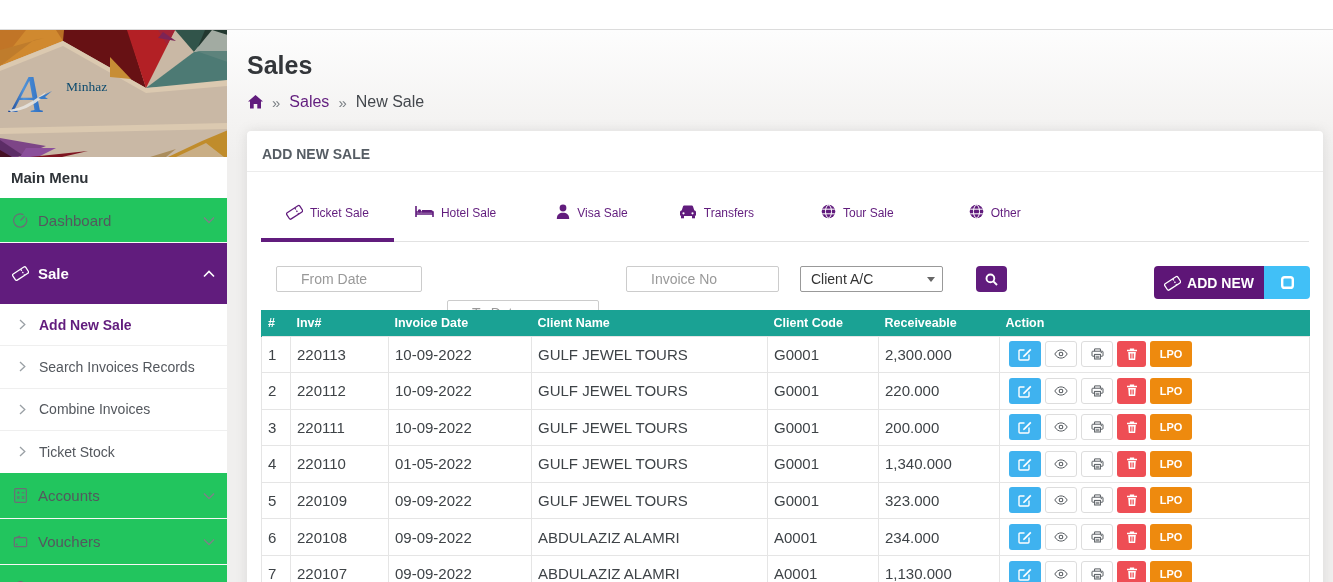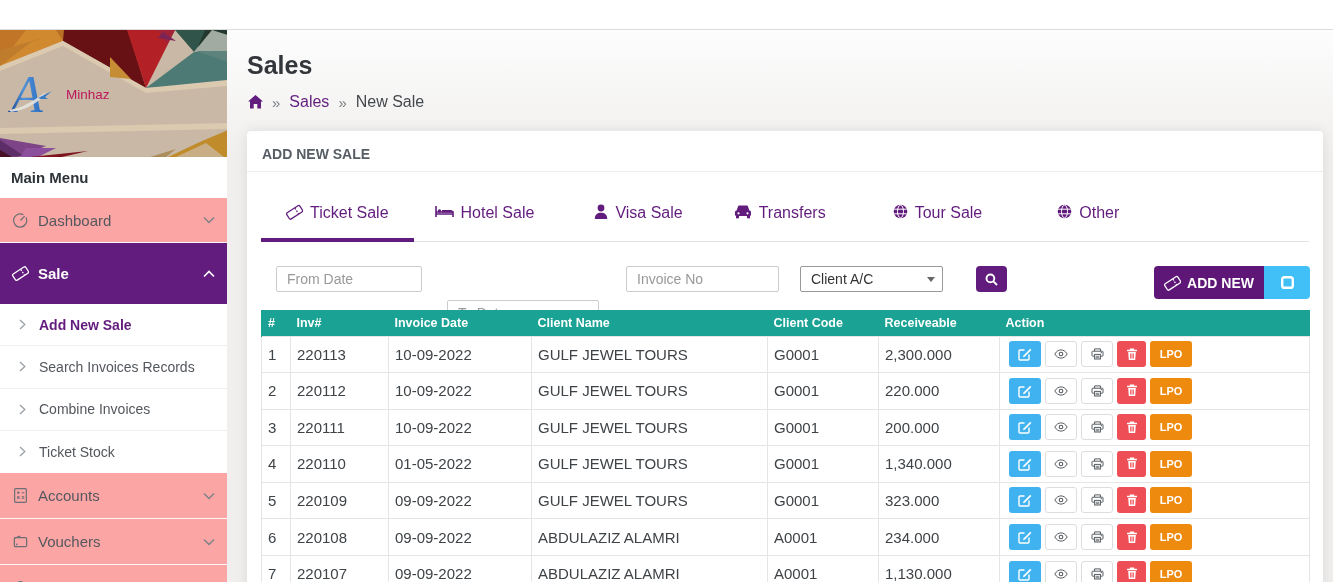--- a/index.html
+++ b/index.html
@@ -2,23 +2,23 @@
 <html><head>
 <meta charset="utf-8">
 <style>
 * { margin:0; padding:0; box-sizing:border-box; }
 html,body { width:1333px; height:582px; overflow:hidden; font-family:"Liberation Sans",sans-serif; background:#f1f0ef; }
 .topbar { position:absolute; top:0; left:0; width:1333px; height:30px; background:#fff; border-bottom:1px solid #dcdcdc; z-index:30; }
 
 .sidebar { position:absolute; top:30px; left:0; width:227px; height:552px; background:#fff; z-index:20; }
 .side-head { position:relative; width:227px; height:127px; overflow:hidden; }
 .side-head svg.poly { position:absolute; top:0; left:0; }
-.brand { position:absolute; left:66px; top:57px; color:#be185d; font-size:13.5px; }
+.brand { position:absolute; left:66px; top:49px; color:#0c4a6e; font-size:13.5px;font-family:Liberation Serif, serif; }
 .mainmenu { height:41px; line-height:41px; padding-left:11px; font-weight:bold; font-size:15px; color:#2e3338; background:#fff; }
-.mitem { height:46px; display:flex; align-items:center; padding:0 12px; background:#fca5a5; border-bottom:1px solid #f8f7f6; color:#54585e; font-size:15px; cursor:default; }
+.mitem { height:46px; display:flex; align-items:center; padding:0 12px; background:#22c55e; border-bottom:1px solid #f8f7f6; color:#54585e; font-size:15px; cursor:default; }
 .mitem .mico { width:17px; height:17px; margin-right:9px; flex:none; }
 .mitem .chev { margin-left:auto; }
 .mitem.dash { height:45px; }
 .mitem.active { background:#611c7d; color:#fff; border-bottom:none; height:61px; }
 .mitem.active .label { font-weight:bold; }
 .submenu { background:#fff; }
 .sitem { height:42.25px; display:flex; align-items:center; padding-left:19px; font-size:14px; color:#53575d; border-bottom:1px solid #efefef; }
 .sitem .arr { margin-right:13px; display:inline-flex; }
 .sitem.act { color:#611c7d; font-weight:bold; }
 
@@ -26,26 +26,26 @@
 
 .content { position:absolute; left:227px; top:30px; width:1163px; height:552px; background:linear-gradient(#fdfdfd 0px, #f4f3f2 90px, #f0efee 130px); }
 h1.pagetitle { position:absolute; left:20px; top:21px; font-size:25px; color:#33363a; font-weight:bold; letter-spacing:0px; }
 .crumb { position:absolute; left:21px; top:63px; font-size:16px; color:#44484d; display:flex; align-items:center; }
 .crumb .sep { color:#7b8085; margin:0 9px; font-size:15px; }
 .crumb a { color:#611c7d; text-decoration:none; }
 .card { position:absolute; left:20px; top:101px; width:1076px; height:500px; background:#fff; border-radius:4px; box-shadow:0 0 12px rgba(120,120,120,.18); }
 .card-head { height:41px; line-height:47px; padding-left:15px; font-size:14px; font-weight:bold; color:#565d64; border-bottom:1px solid #ececec; }
 
 .tabs { position:absolute; left:14px; top:41px; width:1048px; height:70px; border-bottom:1px solid #e2e2e2; display:flex; align-items:stretch; }
-.tab { position:relative; padding:10px 25px 0; display:flex; align-items:center; color:#611c7d; font-size:16px; }
+.tab { position:relative; padding:10px 25px 0; display:flex; align-items:center; color:#611c7d; font-size:12px; }
 .tab .tico { margin-right:7px; display:inline-flex; }
 .tab.on::after { content:""; position:absolute; left:0; right:0; bottom:-1px; height:4px; background:#611c7d; }
 .tab span.tl { position:relative; top:1px; }
 
-.fin { position:absolute; height:26px; border:1px solid #ccc; border-radius:2px; font-size:14px; color:#999; padding-left:10px; background:#fff; display:flex; align-items:center; }
+.fin { position:absolute; height:26px; border:1px solid #ccc; border-radius:2px; font-size:14px; color:#999; padding-left:24px; background:#fff; display:flex; align-items:center; }
 .sel { position:absolute; height:26px; border:1px solid #999; border-radius:2px; font-size:14px; color:#333; padding-left:10px; background:#fff; display:flex; align-items:center; }
 .sel .dar { position:absolute; right:7px; top:10px; width:0; height:0; border-left:4px solid transparent; border-right:4px solid transparent; border-top:5px solid #666; }
 .btn-search { position:absolute; left:729px; top:135px; width:31px; height:26px; background:#611c7d; border-radius:4px; display:flex; align-items:center; justify-content:center; }
 .btn-addnew { position:absolute; left:907px; top:135px; width:110px; height:33px; background:#5e1677; border-radius:4px 0 0 4px; color:#fff; font-weight:bold; font-size:14px; display:flex; align-items:center; justify-content:center; }
 .btn-blue { position:absolute; left:1017px; top:135px; width:46px; height:33px; background:#41c0f7; border-radius:0 4px 4px 0; display:flex; align-items:center; justify-content:center; }
 
 table.grid { position:absolute; left:14px; top:179px; width:1048px; border-collapse:collapse; table-layout:fixed; font-size:15px; color:#3e4347; }
 table.grid thead th { background:#1aa294; color:#fff; font-size:12.5px; height:26px; text-align:left; padding:0 0 0 6px; font-weight:bold; }
 table.grid td { height:36.55px; border:1px solid #e5e5e5; padding:0 0 0 6px; background:#fff; }
 table.grid thead th:first-child { border-left:1px solid #1aa294; }

